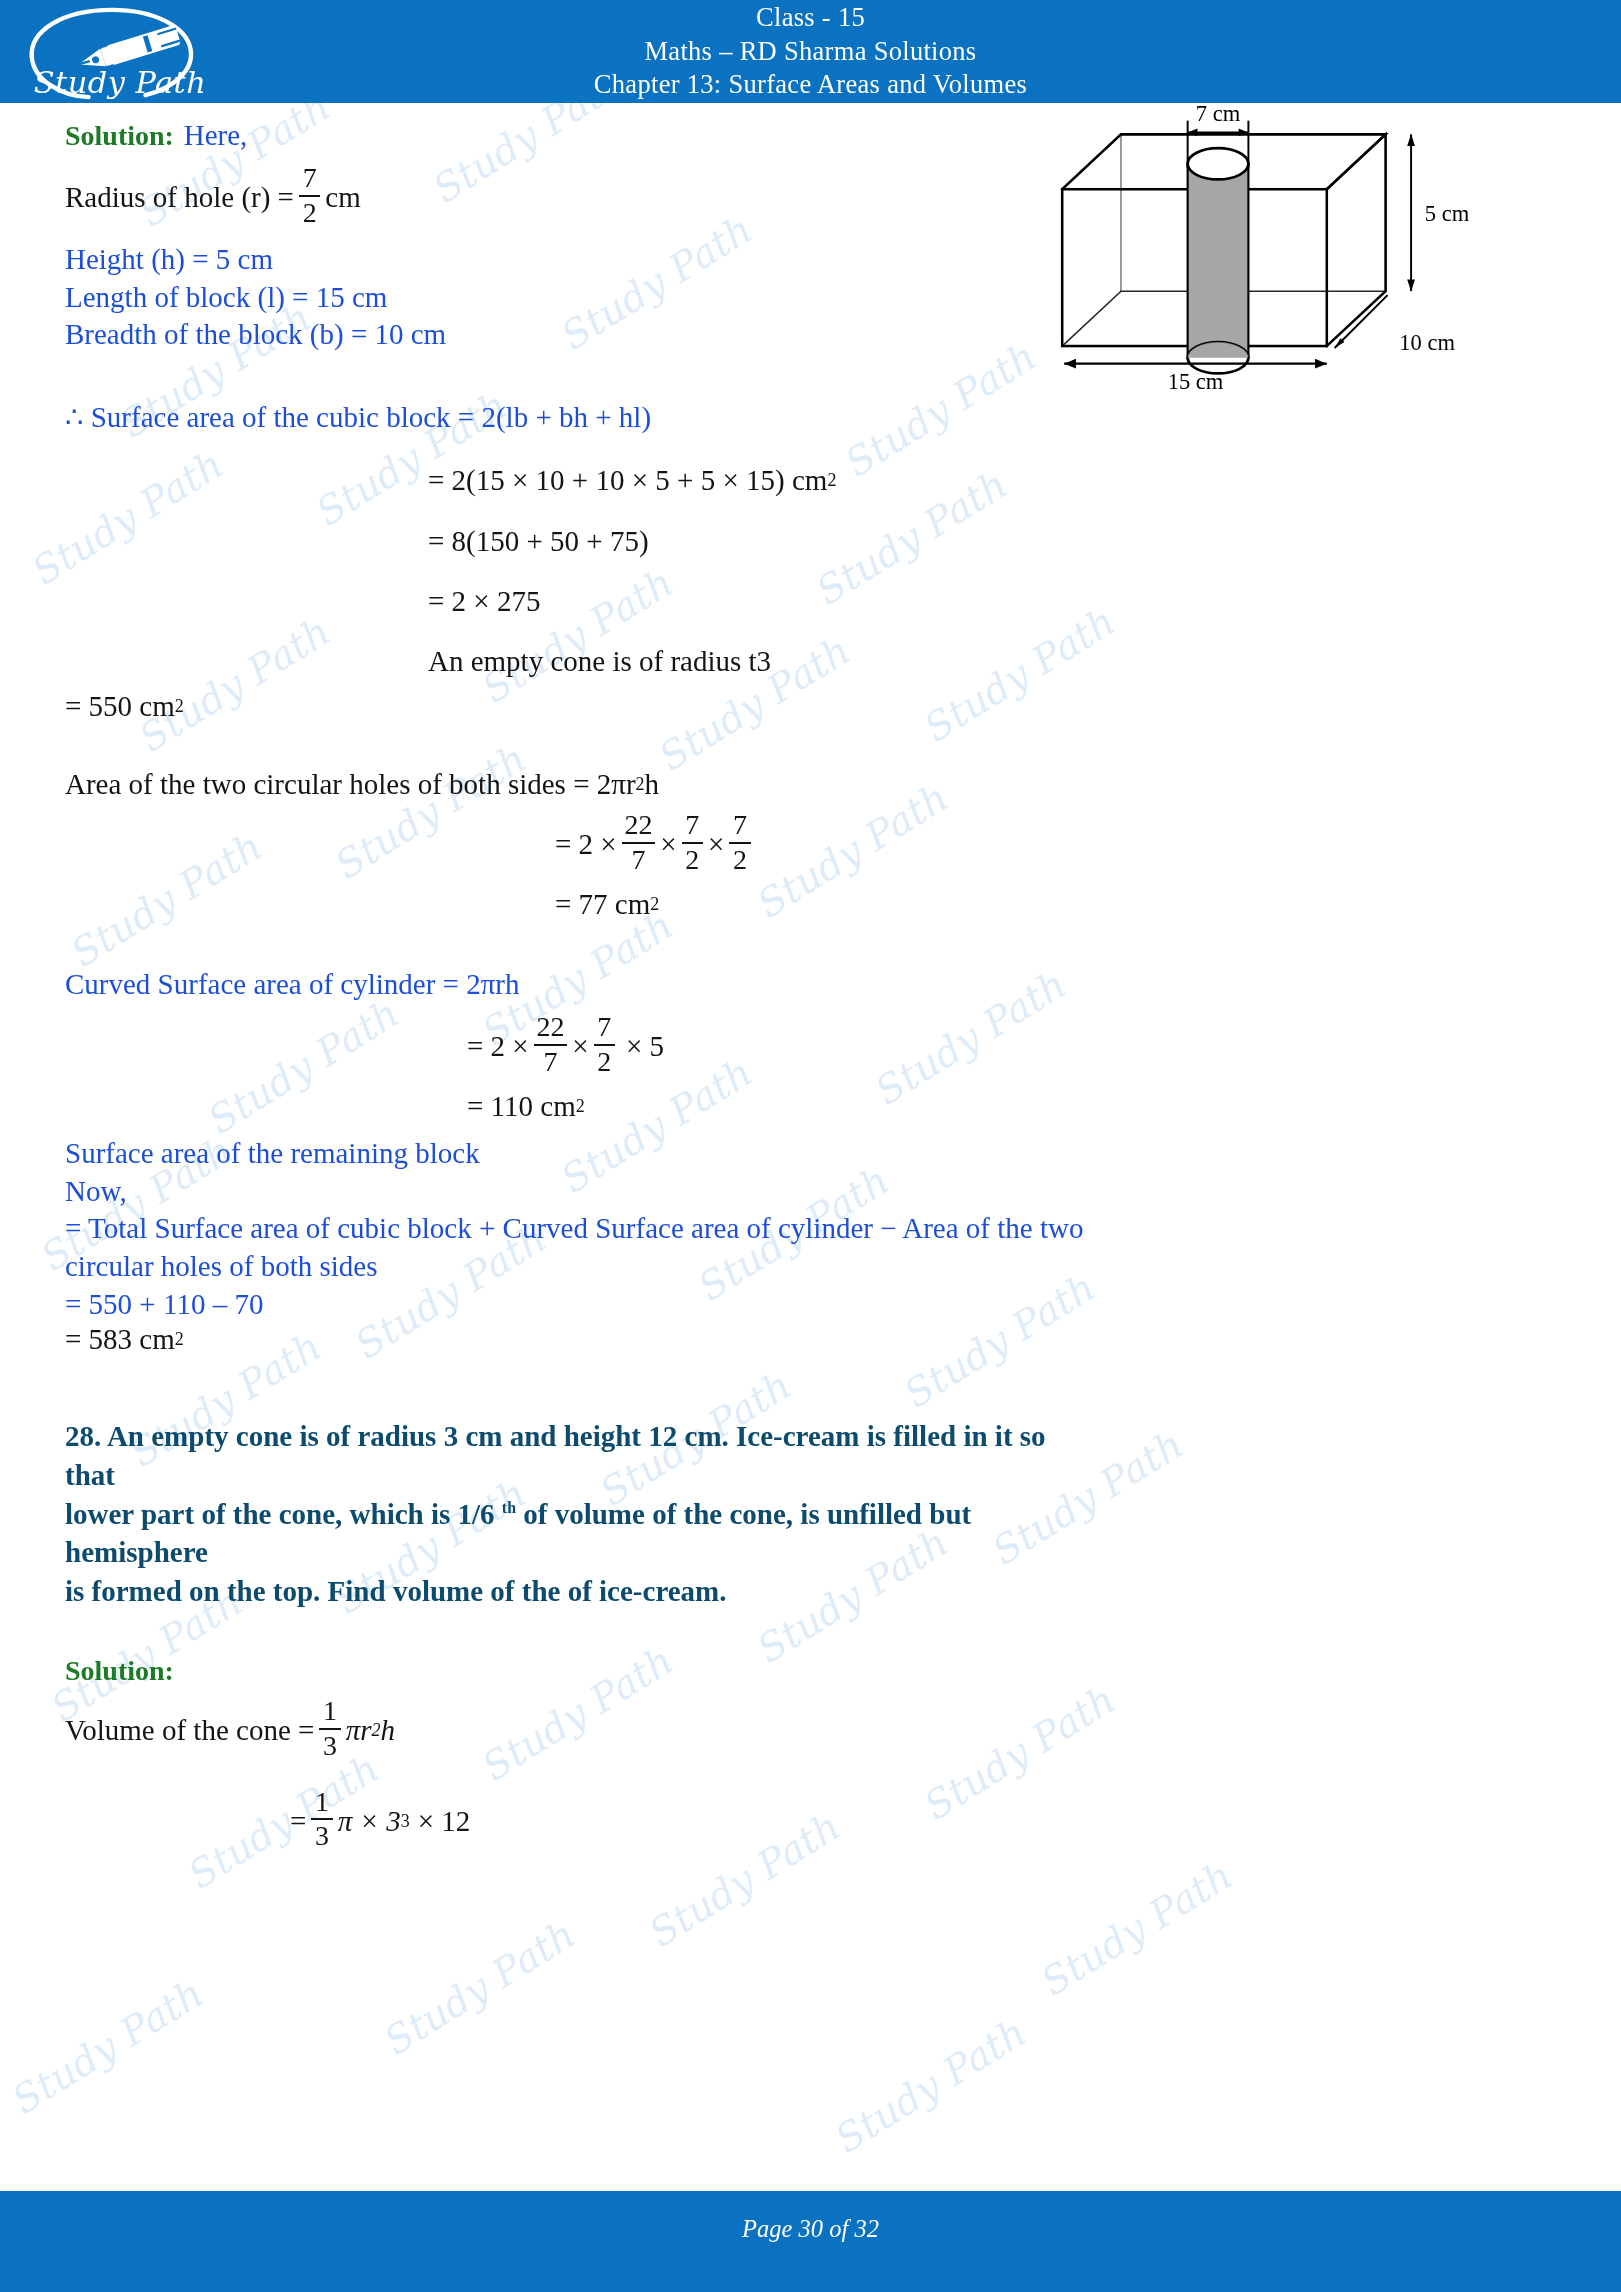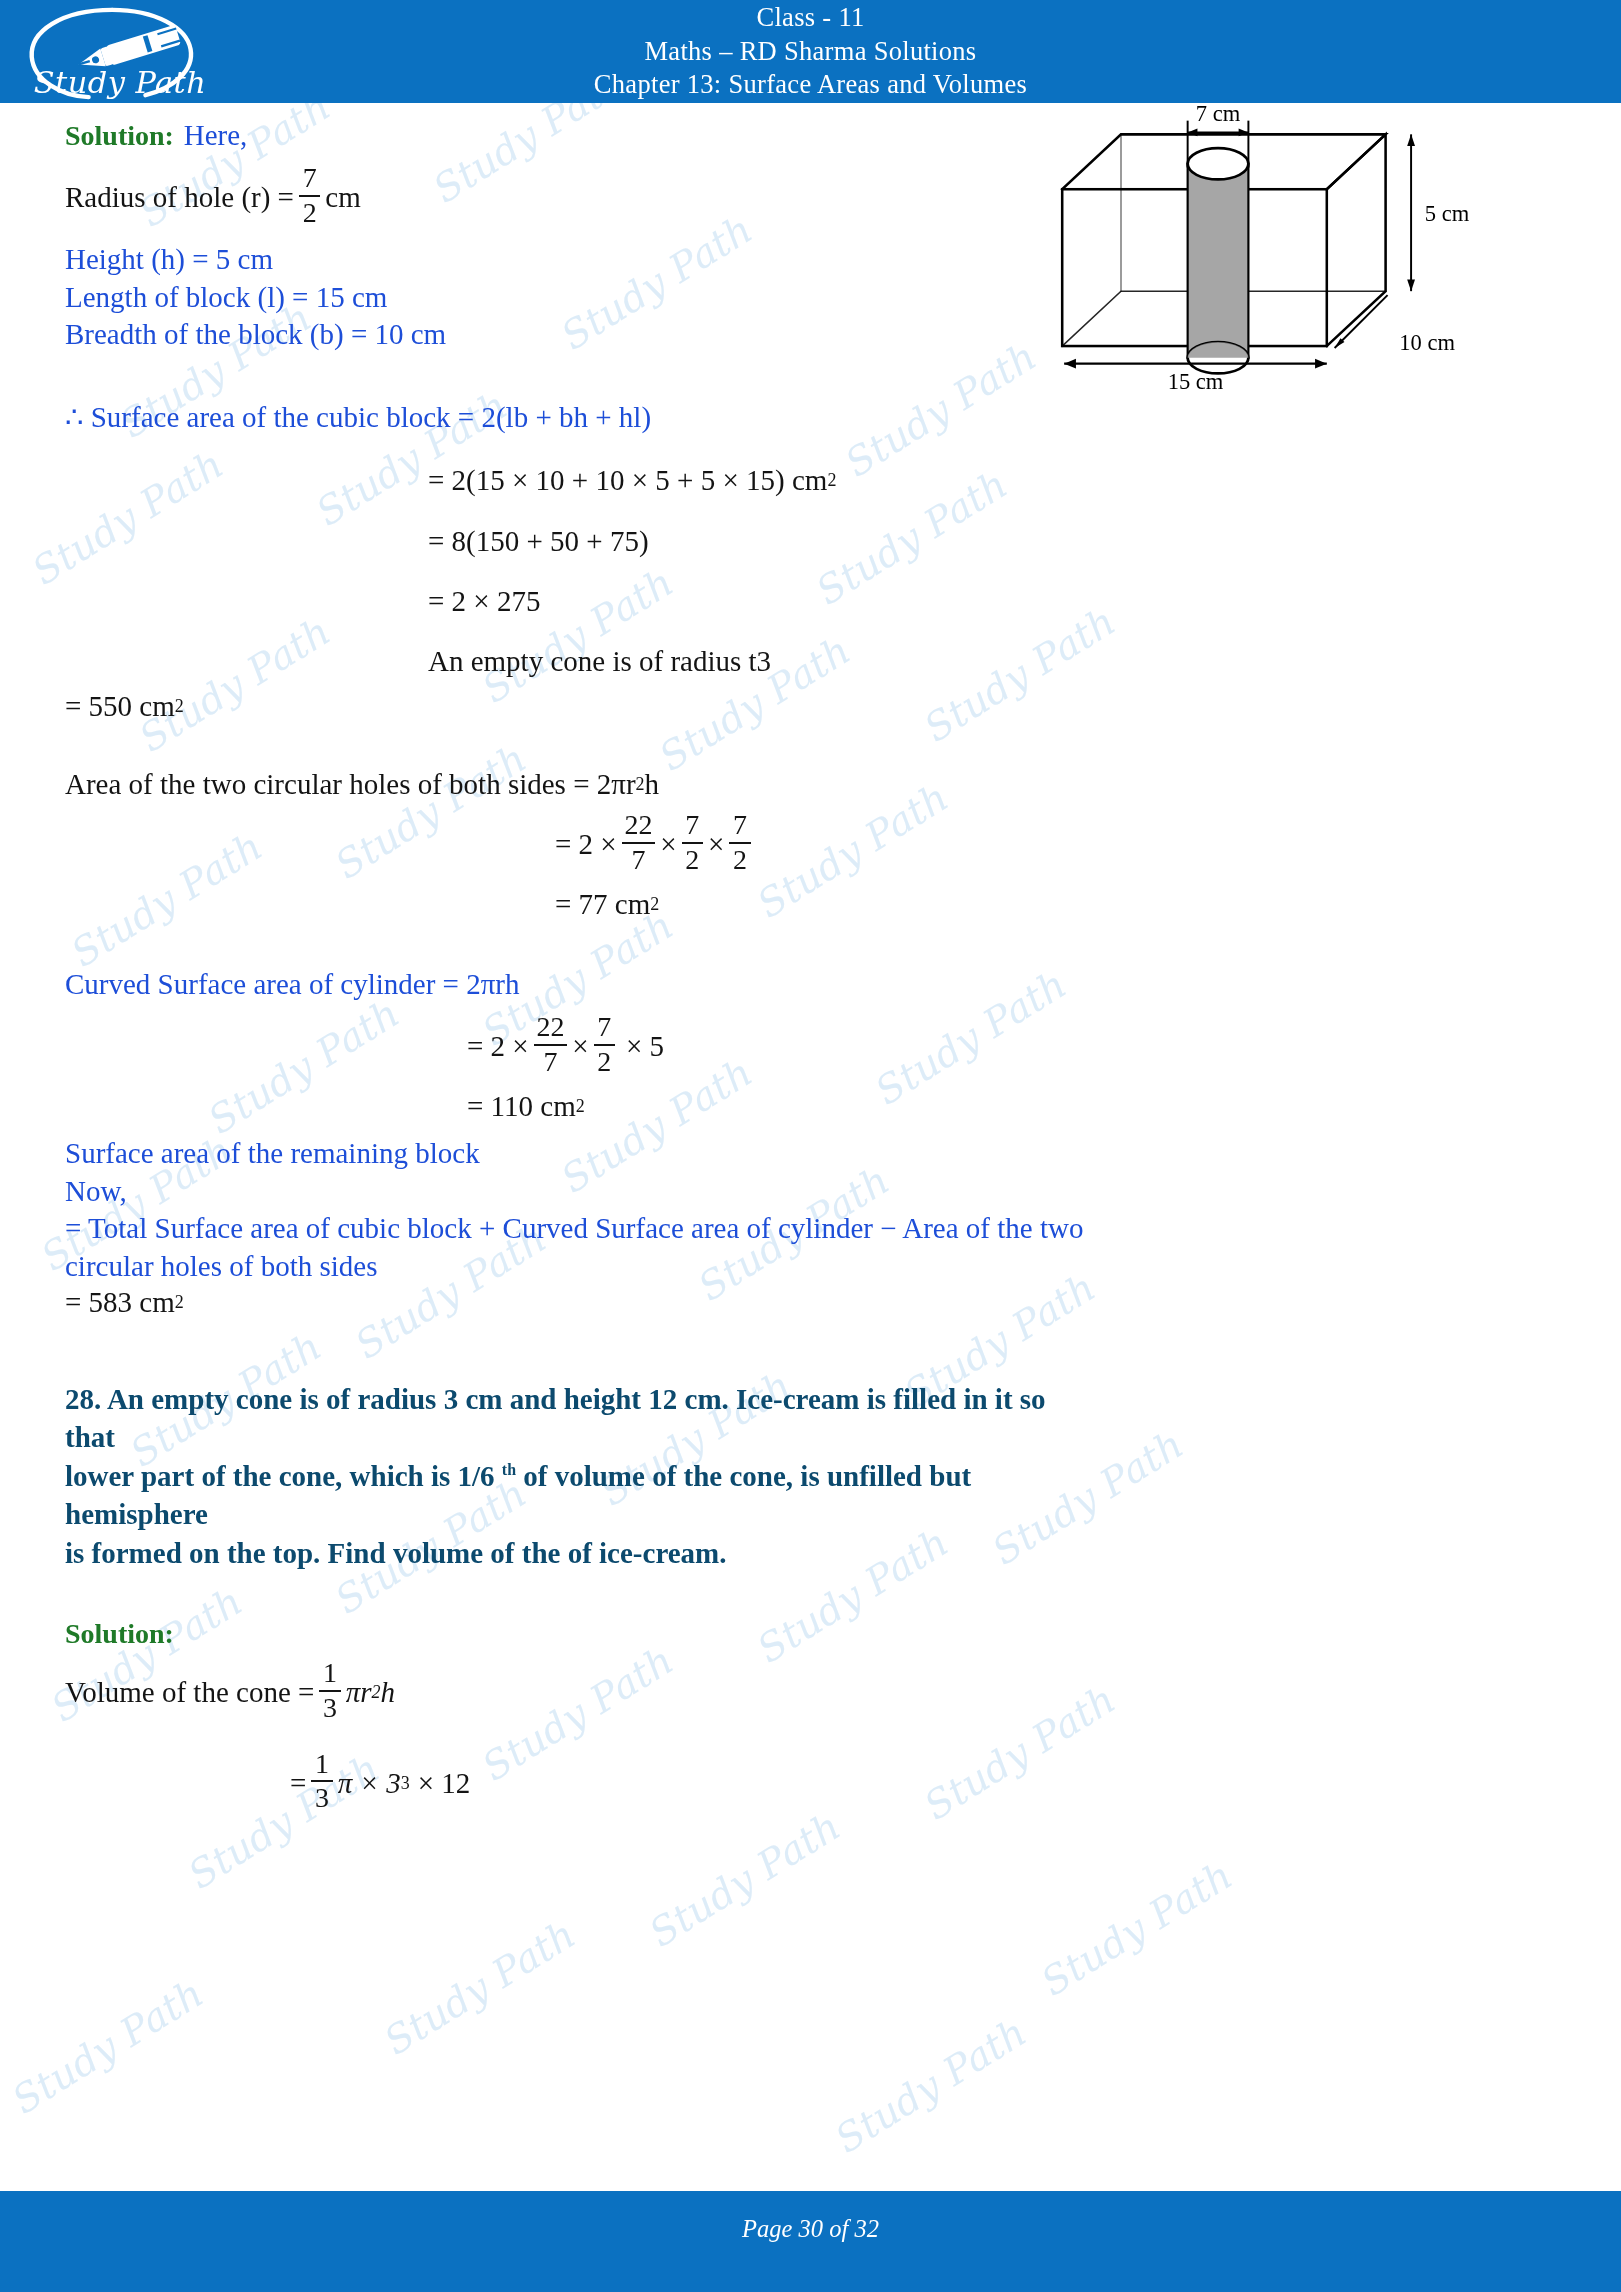--- a/index.html
+++ b/index.html
@@ -200,21 +200,21 @@
           <rect x="131" y="44" width="5" height="17" fill="#0b71c1"></rect>
           <path d="M150 47 L163 47 L163 58 L150 58 Z" fill="#0b71c1" opacity="0.0"></path>
           <path d="M146 46 L166 46" stroke="#0b71c1" stroke-width="2.2"></path>
           <path d="M146 59 L166 59" stroke="#0b71c1" stroke-width="2.2"></path>
         </g>
 
         <text x="16" y="93" fill="#ffffff" font-family="DejaVu Serif, serif" font-style="italic" font-size="31" letter-spacing="0.5">Study Path</text>
       </svg>
     </div>
     <div class="header-titles">
-      <div class="hdr-line1">Class - 11</div>
+      <div class="hdr-line1">Class - 15</div>
       <div class="hdr-line2">Maths – RD Sharma Solutions</div>
       <div class="hdr-line3">Chapter 13: Surface Areas and Volumes</div>
     </div>
   </div>
 
   <div class="content">
 
     <div class="wm-layer">
       <div class="wm" style="left:127px; top:34px;">Study Path</div>
       <div class="wm" style="left:421px; top:9.8px;">Study Path</div>
@@ -431,20 +431,21 @@
       <span>= 110 cm</span>
         <sup class="sq">2</sup>
     </div>
 
     <div class="gap-s"></div>
 
     <div class="txt">Surface area of the remaining block</div>
     <div class="txt">Now,</div>
     <div class="txt">= Total Surface area of cubic block + Curved Surface area of cylinder − Area of the two</div>
     <div class="txt">circular holes of both sides</div>
+    <div class="txt">= 550 + 110 – 70</div>
     <div class="eq-line">
       <span>= 583 cm</span>
         <sup class="sq">2</sup>
     </div>
 
     <div class="gap-xl"></div>
 
     <div class="q-block">
       <div>28. An empty cone is of radius 3 cm and height 12 cm. Ice-cream is filled in it so that</div>
       <div><span>lower part of the cone, which is 1/6 </span><sup class="ordsup">th</sup><span> of volume of the cone, is unfilled but hemisphere</span></div>

